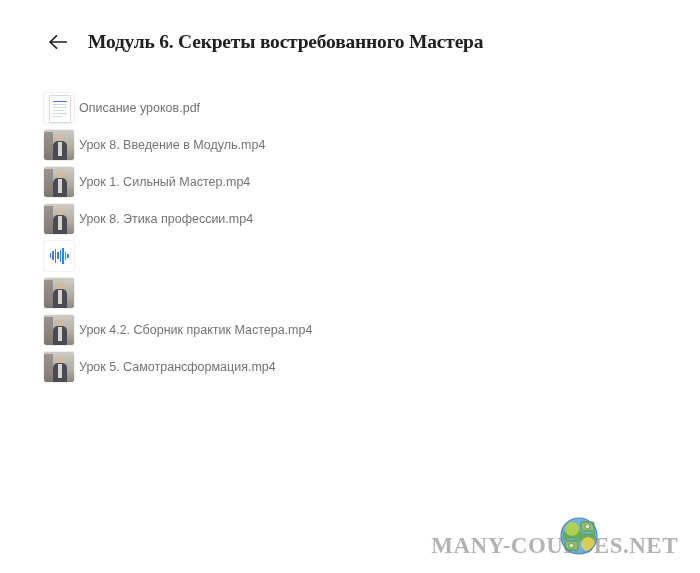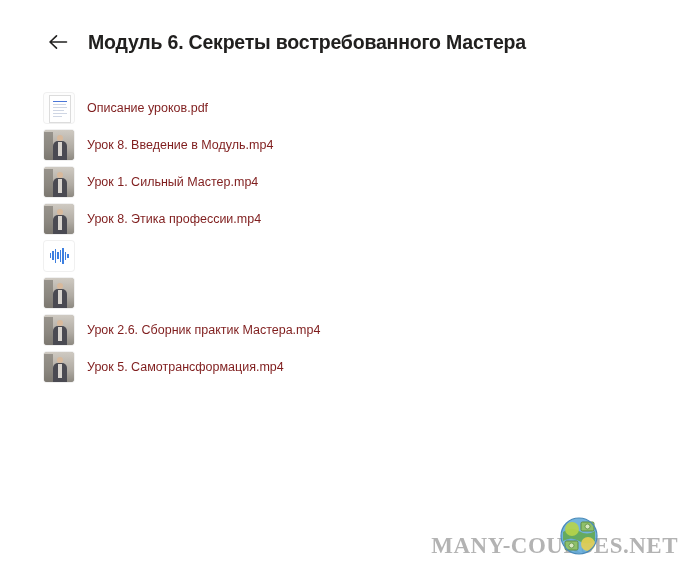--- a/index.html
+++ b/index.html
@@ -13,20 +13,21 @@
     font-family: "Liberation Sans", sans-serif;
     color: #1a1a1a;
     overflow: hidden;
     position: relative;
   }
   .header {
     display: flex;
     align-items: center;
     padding: 22px 12px 0 44px;
     height: 40px;
+    font-family: Liberation Serif, serif;
   }
   .back-button {
     width: 28px;
     height: 28px;
     display: flex;
     align-items: center;
     justify-content: center;
     cursor: pointer;
     flex: 0 0 auto;
     color: #21201f;
@@ -135,22 +136,22 @@
     gap: 1px;
     height: 16px;
   }
   .thumb.audio .wave i {
     display: block;
     width: 1.5px;
     background: #3d7fe0;
   }
   .file-name {
     font-size: 12.5px;
-    color: #7f1d1d;
-    margin-left: 13px;
+    color: #737373;
+    margin-left: 5px;
     white-space: nowrap;
   }
   
   .watermark {
     position: absolute;
     right: 22px;
     bottom: 14px;
     display: flex;
     align-items: center;
     user-select: none;
@@ -261,21 +262,21 @@
   </div>
 
   <div class="file-row">
     <div class="thumb video">
       <div class="wall"></div>
         <div class="door"></div>
         <div class="body"></div>
         <div class="shirt"></div>
         <div class="head"></div>
     </div>
-    <div class="file-name">Урок 2.6. Сборник практик Мастера.mp4</div>
+    <div class="file-name">Урок 4.2. Сборник практик Мастера.mp4</div>
   </div>
 
   <div class="file-row">
     <div class="thumb video">
       <div class="wall"></div>
         <div class="door"></div>
         <div class="body"></div>
         <div class="shirt"></div>
         <div class="head"></div>
     </div>

